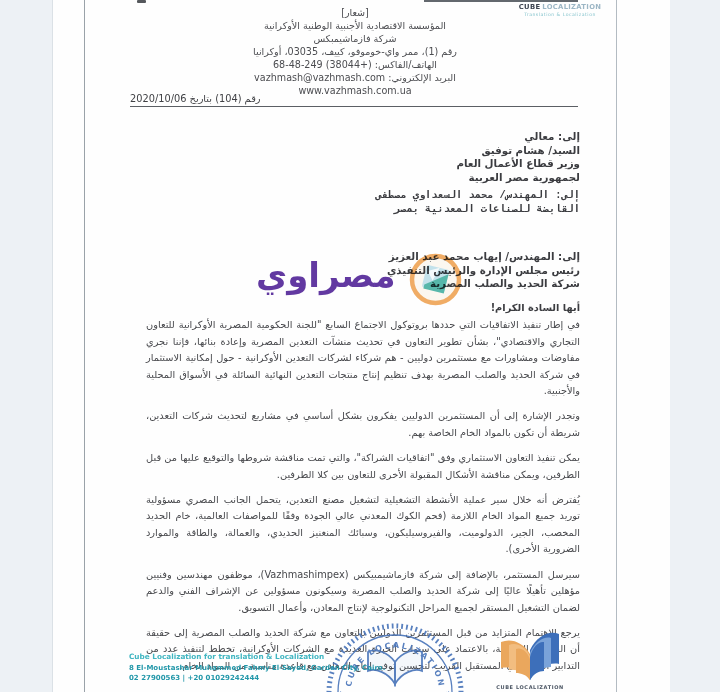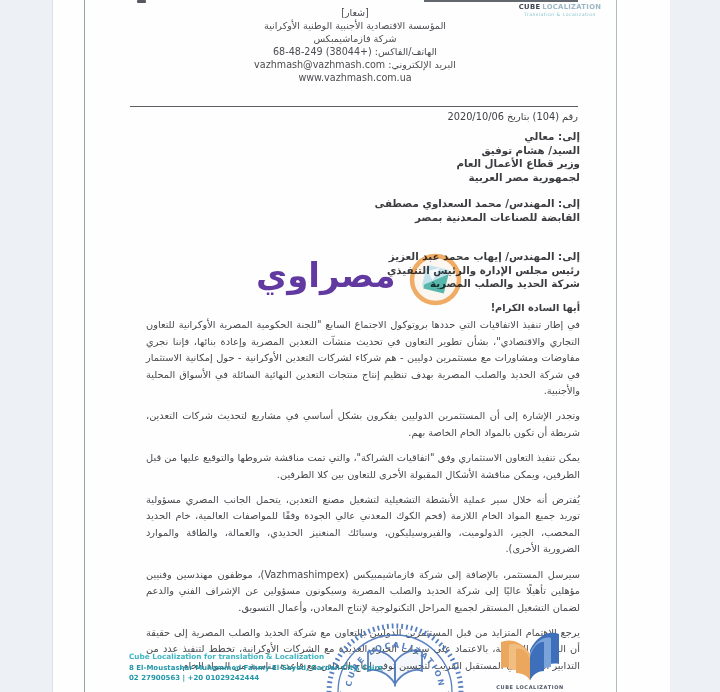--- a/index.html
+++ b/index.html
@@ -20,27 +20,27 @@
               line-height:13px;color:#4b4c50;direction:rtl;}
   .letterhead .lh-line{white-space:nowrap;}
   
   .brand{left:505px;top:3px;width:110px;text-align:center;}
   .brand-name{font-size:6.8px;letter-spacing:.3px;white-space:nowrap;}
   .brand-name .b1{font-weight:bold;color:#3d4450;}
   .brand-name .b2{font-weight:bold;color:#9cb6c5;margin-left:2px;}
   .brand-tag{font-size:4.6px;color:#85c4cd;letter-spacing:.5px;margin-top:1px;white-space:nowrap;}
   
   .hrule{left:130px;top:106px;width:448px;height:1px;background:#5b5f64;}
-  .refline{left:130px;top:111px;width:448px;direction:rtl;text-align:right;
+  .refline{left:130px;top:93px;width:448px;direction:rtl;text-align:left;
            font-size:9.8px;color:#3f4044;}
   
   .recipient{left:130px;width:450px;direction:rtl;text-align:right;font-weight:bold;
              font-size:10.3px;line-height:13.5px;color:#3b3c40;}
   .recipient p{margin:0;}
-  .r1{top:130px;} .r2{top:197px;} .r3{top:250px;}
+  .r1{top:130px;} .r2{top:189px;font-family:Liberation Mono, monospace;} .r3{top:250px;}
   
   .watermark{left:256px;top:244px;width:212px;height:70px;mix-blend-mode:multiply;opacity:.88;}
   .wm-text{position:absolute;left:0;top:0;width:148px;direction:rtl;text-align:left;
            font-size:34px;font-weight:bold;color:#4c1d95;line-height:62px;white-space:nowrap;}
   .wm-badge{position:absolute;left:151px;top:7px;}
   
   .body{left:130px;top:292px;width:450px;direction:rtl;text-align:justify;
         font-size:9.8px;line-height:16.4px;color:#46474b;}
   .body p{margin:0 0 9px 16px;}
   .body .salutation{font-weight:bold;margin:8px 0 1px 0;color:#3b3c40;}
@@ -65,20 +65,21 @@
   <div class="abs vl vl52"></div>
   <div class="abs vl vl84"></div>
   <div class="abs vl vl616"></div>
   <div class="abs top-artifact"></div>
   <div class="abs top-mark"></div>
 
   <div class="abs letterhead">
     <div class="lh-line">[شعار]</div>
     <div class="lh-line">المؤسسة الاقتصادية الأجنبية الوطنية الأوكرانية</div>
     <div class="lh-line">شركة فازماشيمبكس</div>
+    <div class="lh-line">رقم (1)، ممر واي-خوموفو، كييف، 03035، أوكرانيا</div>
     <div class="lh-line">الهاتف/الفاكس: (+38044) 249-48-68</div>
     <div class="lh-line">البريد الإلكتروني: vazhmash@vazhmash.com</div>
     <div class="lh-line">www.vazhmash.com.ua</div>
   </div>
 
   <div class="abs brand">
     <div class="brand-name">
       <span class="b1">CUBE</span><span class="b2">LOCALIZATION</span>
     </div>
     <div class="brand-tag">Translation &amp; Localization</div>

